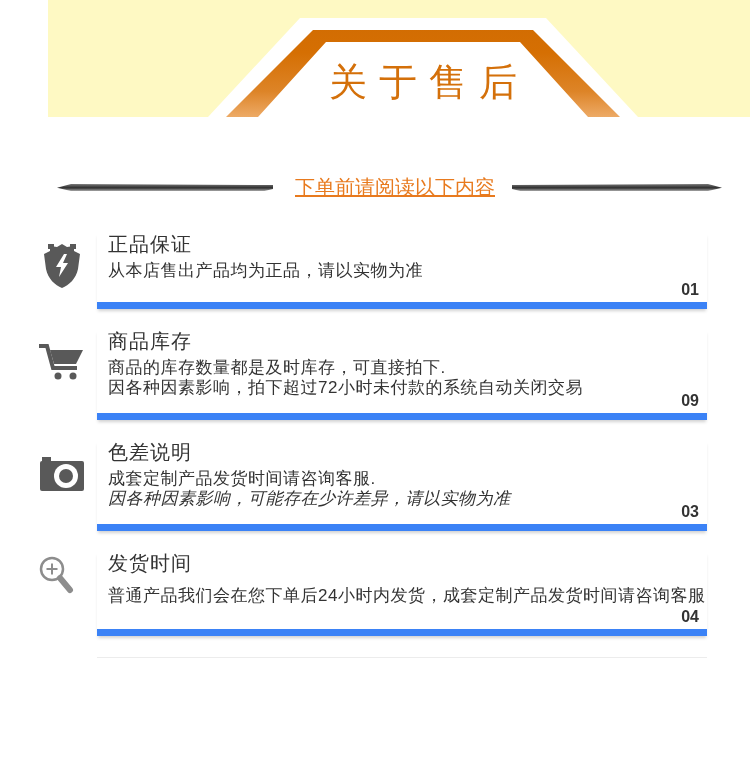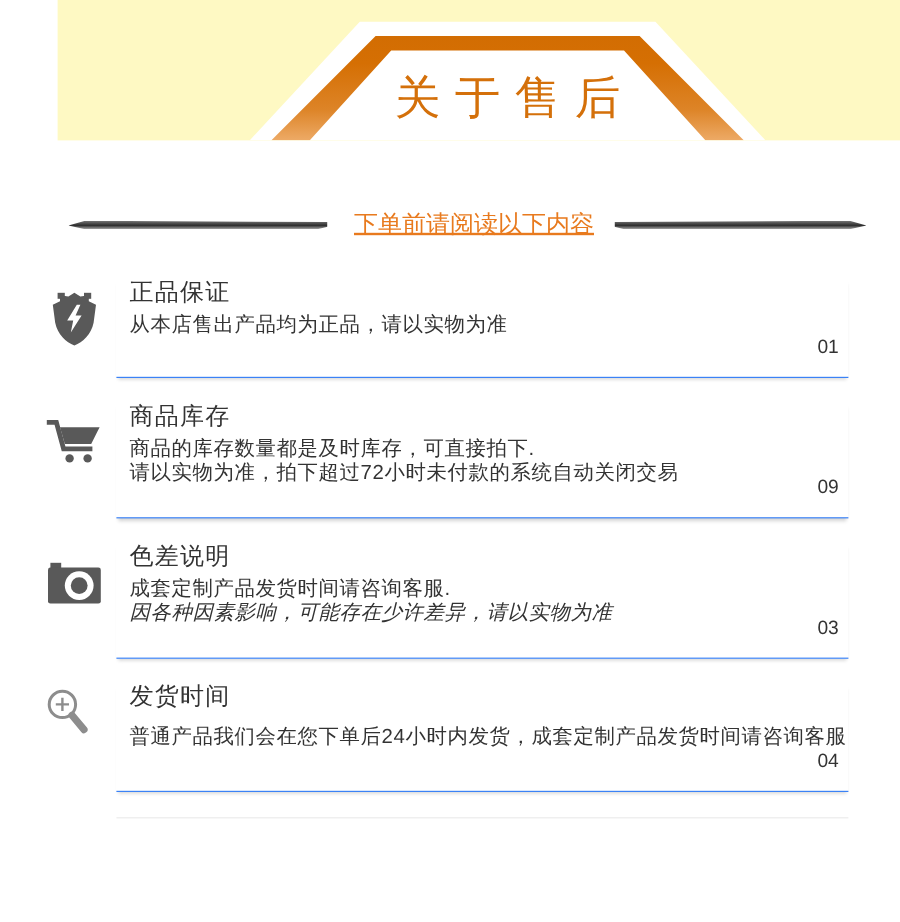--- a/index.html
+++ b/index.html
@@ -60,23 +60,23 @@
     font-size:20px;line-height:28px;
     color:#e87a1e;
     text-decoration:underline;
   }
   
   .sections{
     margin:24px 43px 0 97px; 
   }
   .section{
     position:relative;
-    border-bottom:1px solid #3b82f6;
+    border-bottom:7px solid #3b82f6;
     box-shadow:0 3px 3px -1px rgba(0,0,0,0.18);
-    padding-bottom:16px;
+    padding-bottom:4px;
   }
   .section + .section{ margin-top:21px; }
   .sec-icon{
     position:absolute;left:-60px;top:8px;
     width:50px;height:50px;
     display:flex;align-items:center;justify-content:center;
   }
   .sec-title{
     margin-left:11px;
     font-size:20px;line-height:22px;
@@ -88,21 +88,21 @@
     font-size:17px;line-height:20px;
     color:#333;
     letter-spacing:0.5px;
   }
   .sec-body.gap-lg{ margin-top:12px; }
   .sec-num{
     text-align:right;
     padding-right:8px;
     margin-top:-6px;
     font-size:16px;line-height:17px;
-    font-weight:normal;
+    font-weight:bold;
     color:#333;
   }
   .section.first .sec-num{ margin-top:0; }
   .tail-rule{
     margin:21px 43px 0 97px;
     border-bottom:1px solid #ececec;
     height:0;
   }
 </style>
 </head>
@@ -140,21 +140,21 @@
     <div class="sec-icon">
       <svg width="50" height="46" viewBox="0 0 50 46">
         <polyline points="2,6 10,6 16,28 40,28" fill="none" stroke="#595959" stroke-width="4"></polyline>
         <polygon points="13,10 46,10 39,24 17,24" fill="#595959"></polygon>
         <circle cx="21" cy="36" r="3.5" fill="#595959"></circle>
         <circle cx="36" cy="36" r="3.5" fill="#595959"></circle>
       </svg>
     </div>
     <div class="sec-title">商品库存</div>
     <div class="sec-body">商品的库存数量都是及时库存，可直接拍下.</div>
-    <div class="sec-body" style="margin-top:0;">请以实物为准，拍下超过72小时未付款的系统自动关闭交易</div>
+    <div class="sec-body" style="margin-top:0;">因各种因素影响，拍下超过72小时未付款的系统自动关闭交易</div>
     <div class="sec-num">09</div>
   </div>
 
   <div class="section">
     <div class="sec-icon">
       <svg width="48" height="42" viewBox="0 0 48 42">
         <rect x="4" y="4" width="9" height="6" fill="#595959"></rect>
         <rect x="2" y="8" width="44" height="30" rx="2" fill="#595959"></rect>
         <circle cx="28" cy="23" r="12" fill="#ffffff"></circle>
         <circle cx="28" cy="23" r="7" fill="#595959"></circle>

